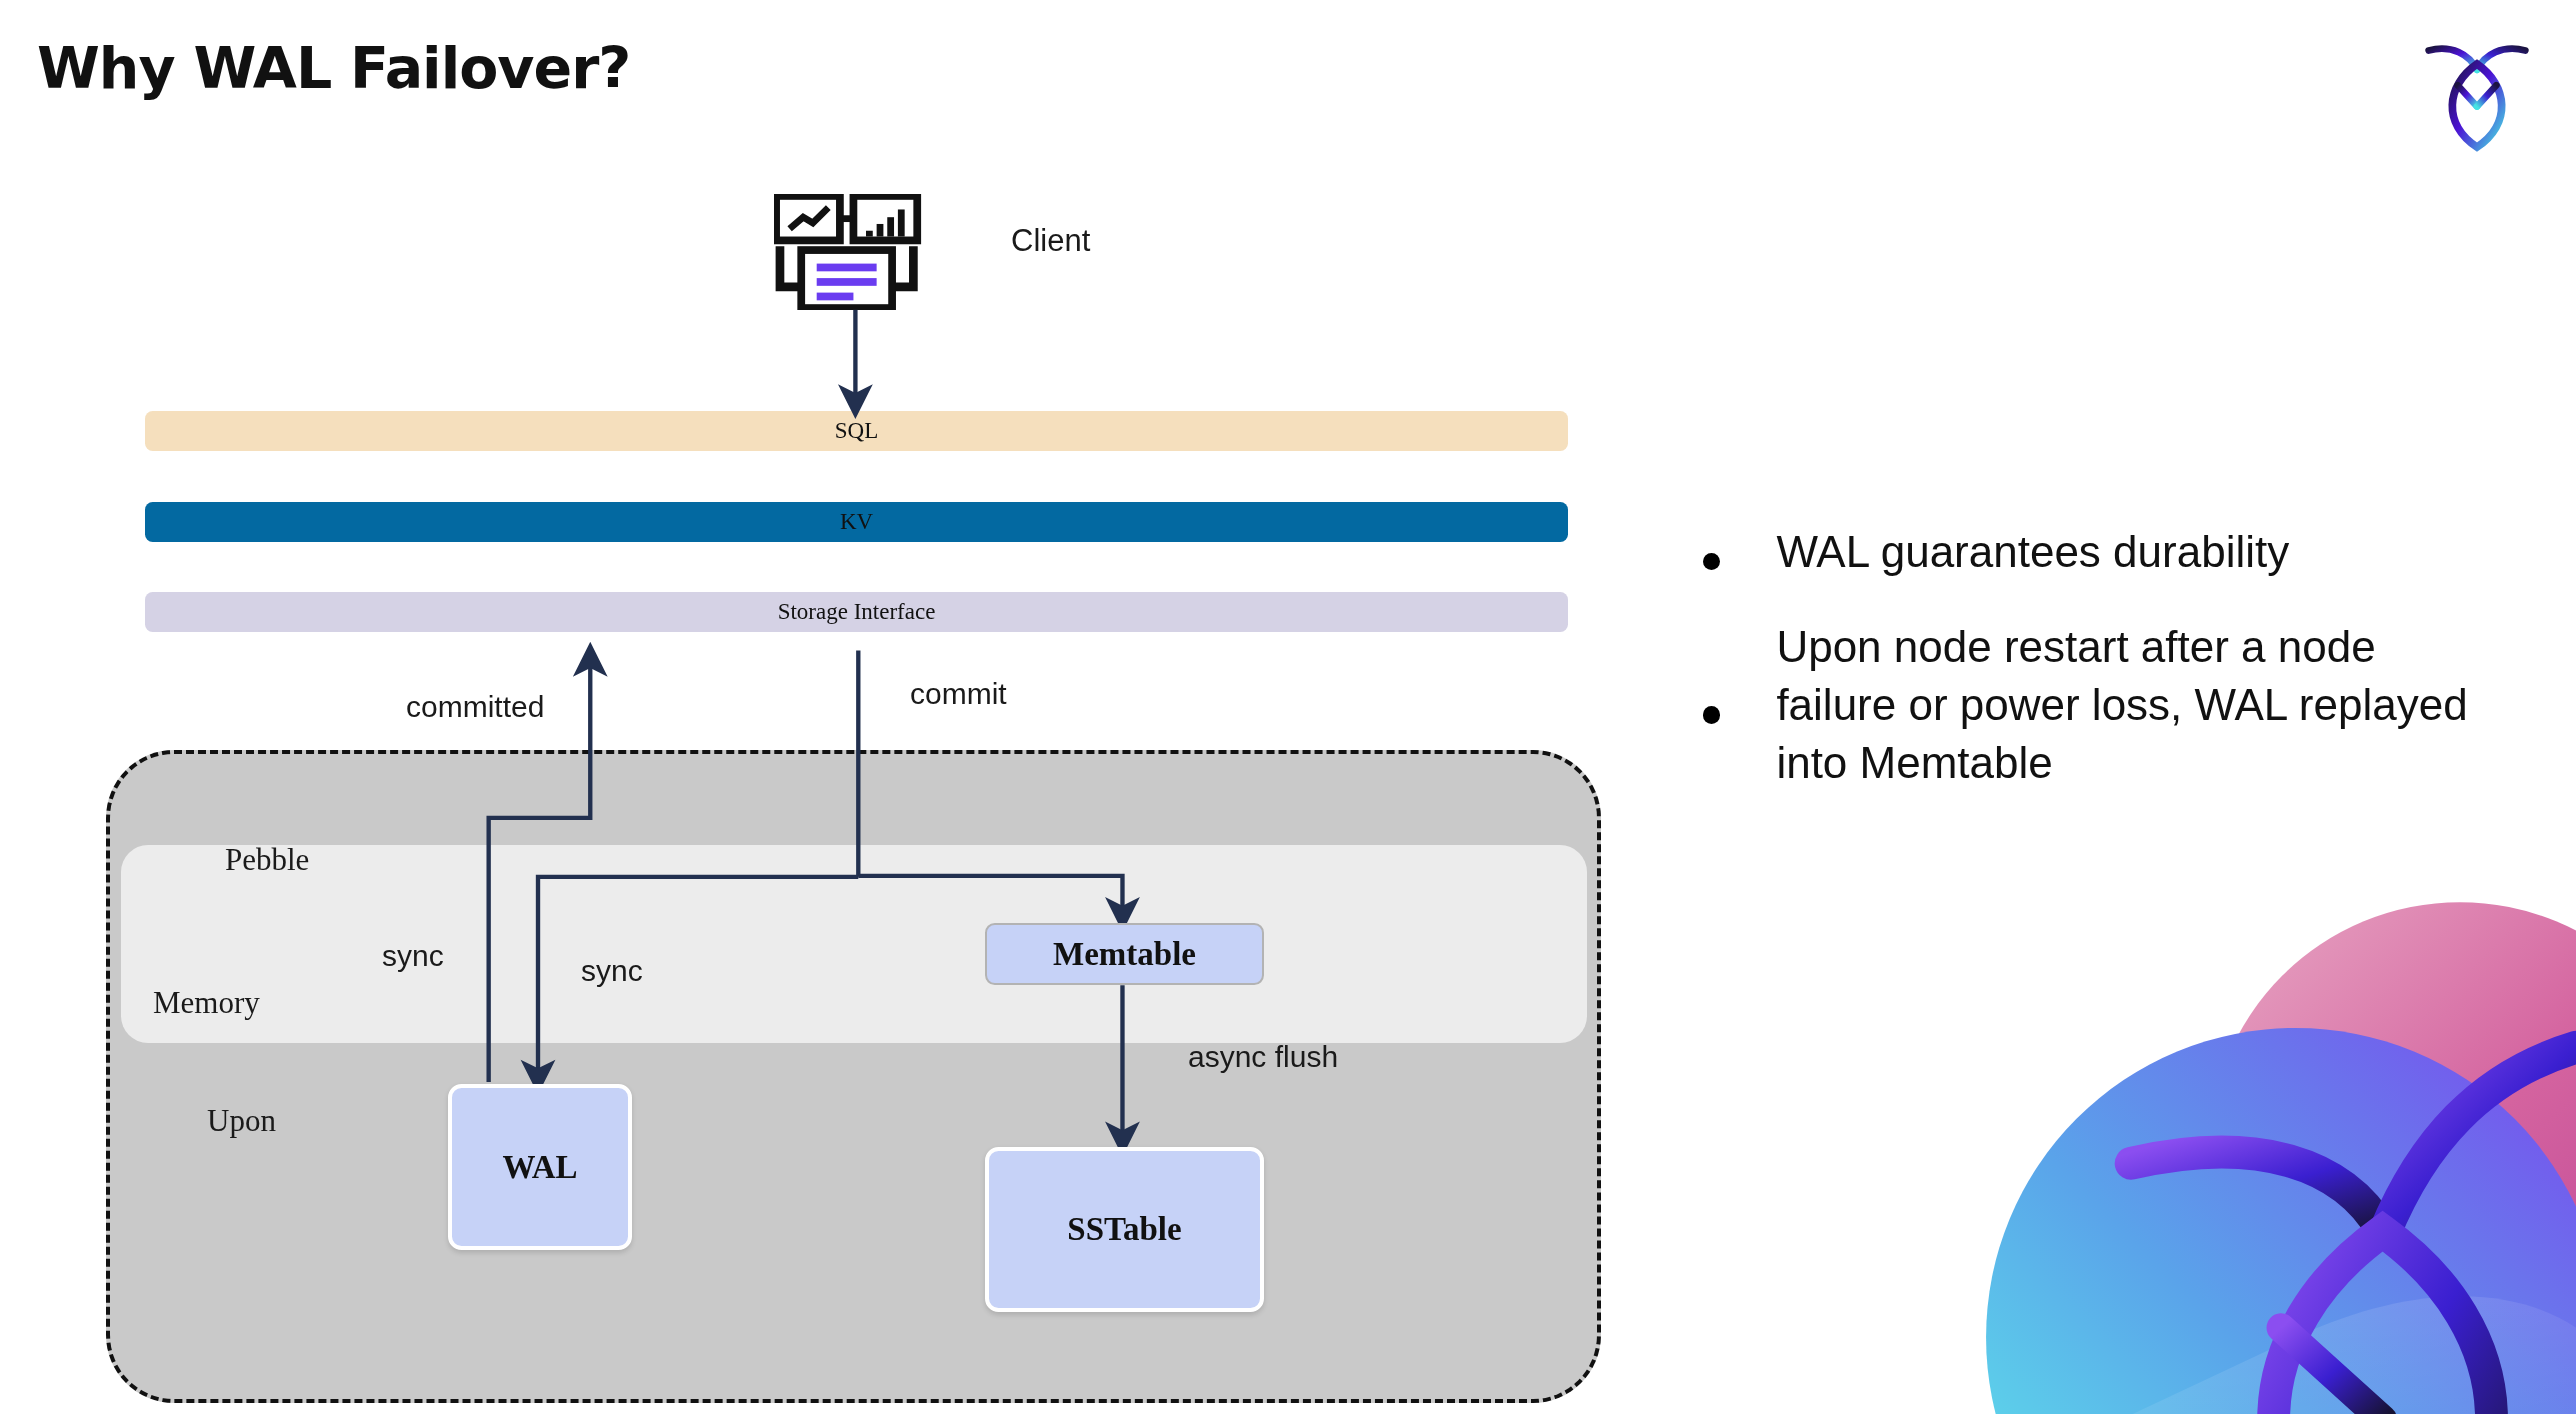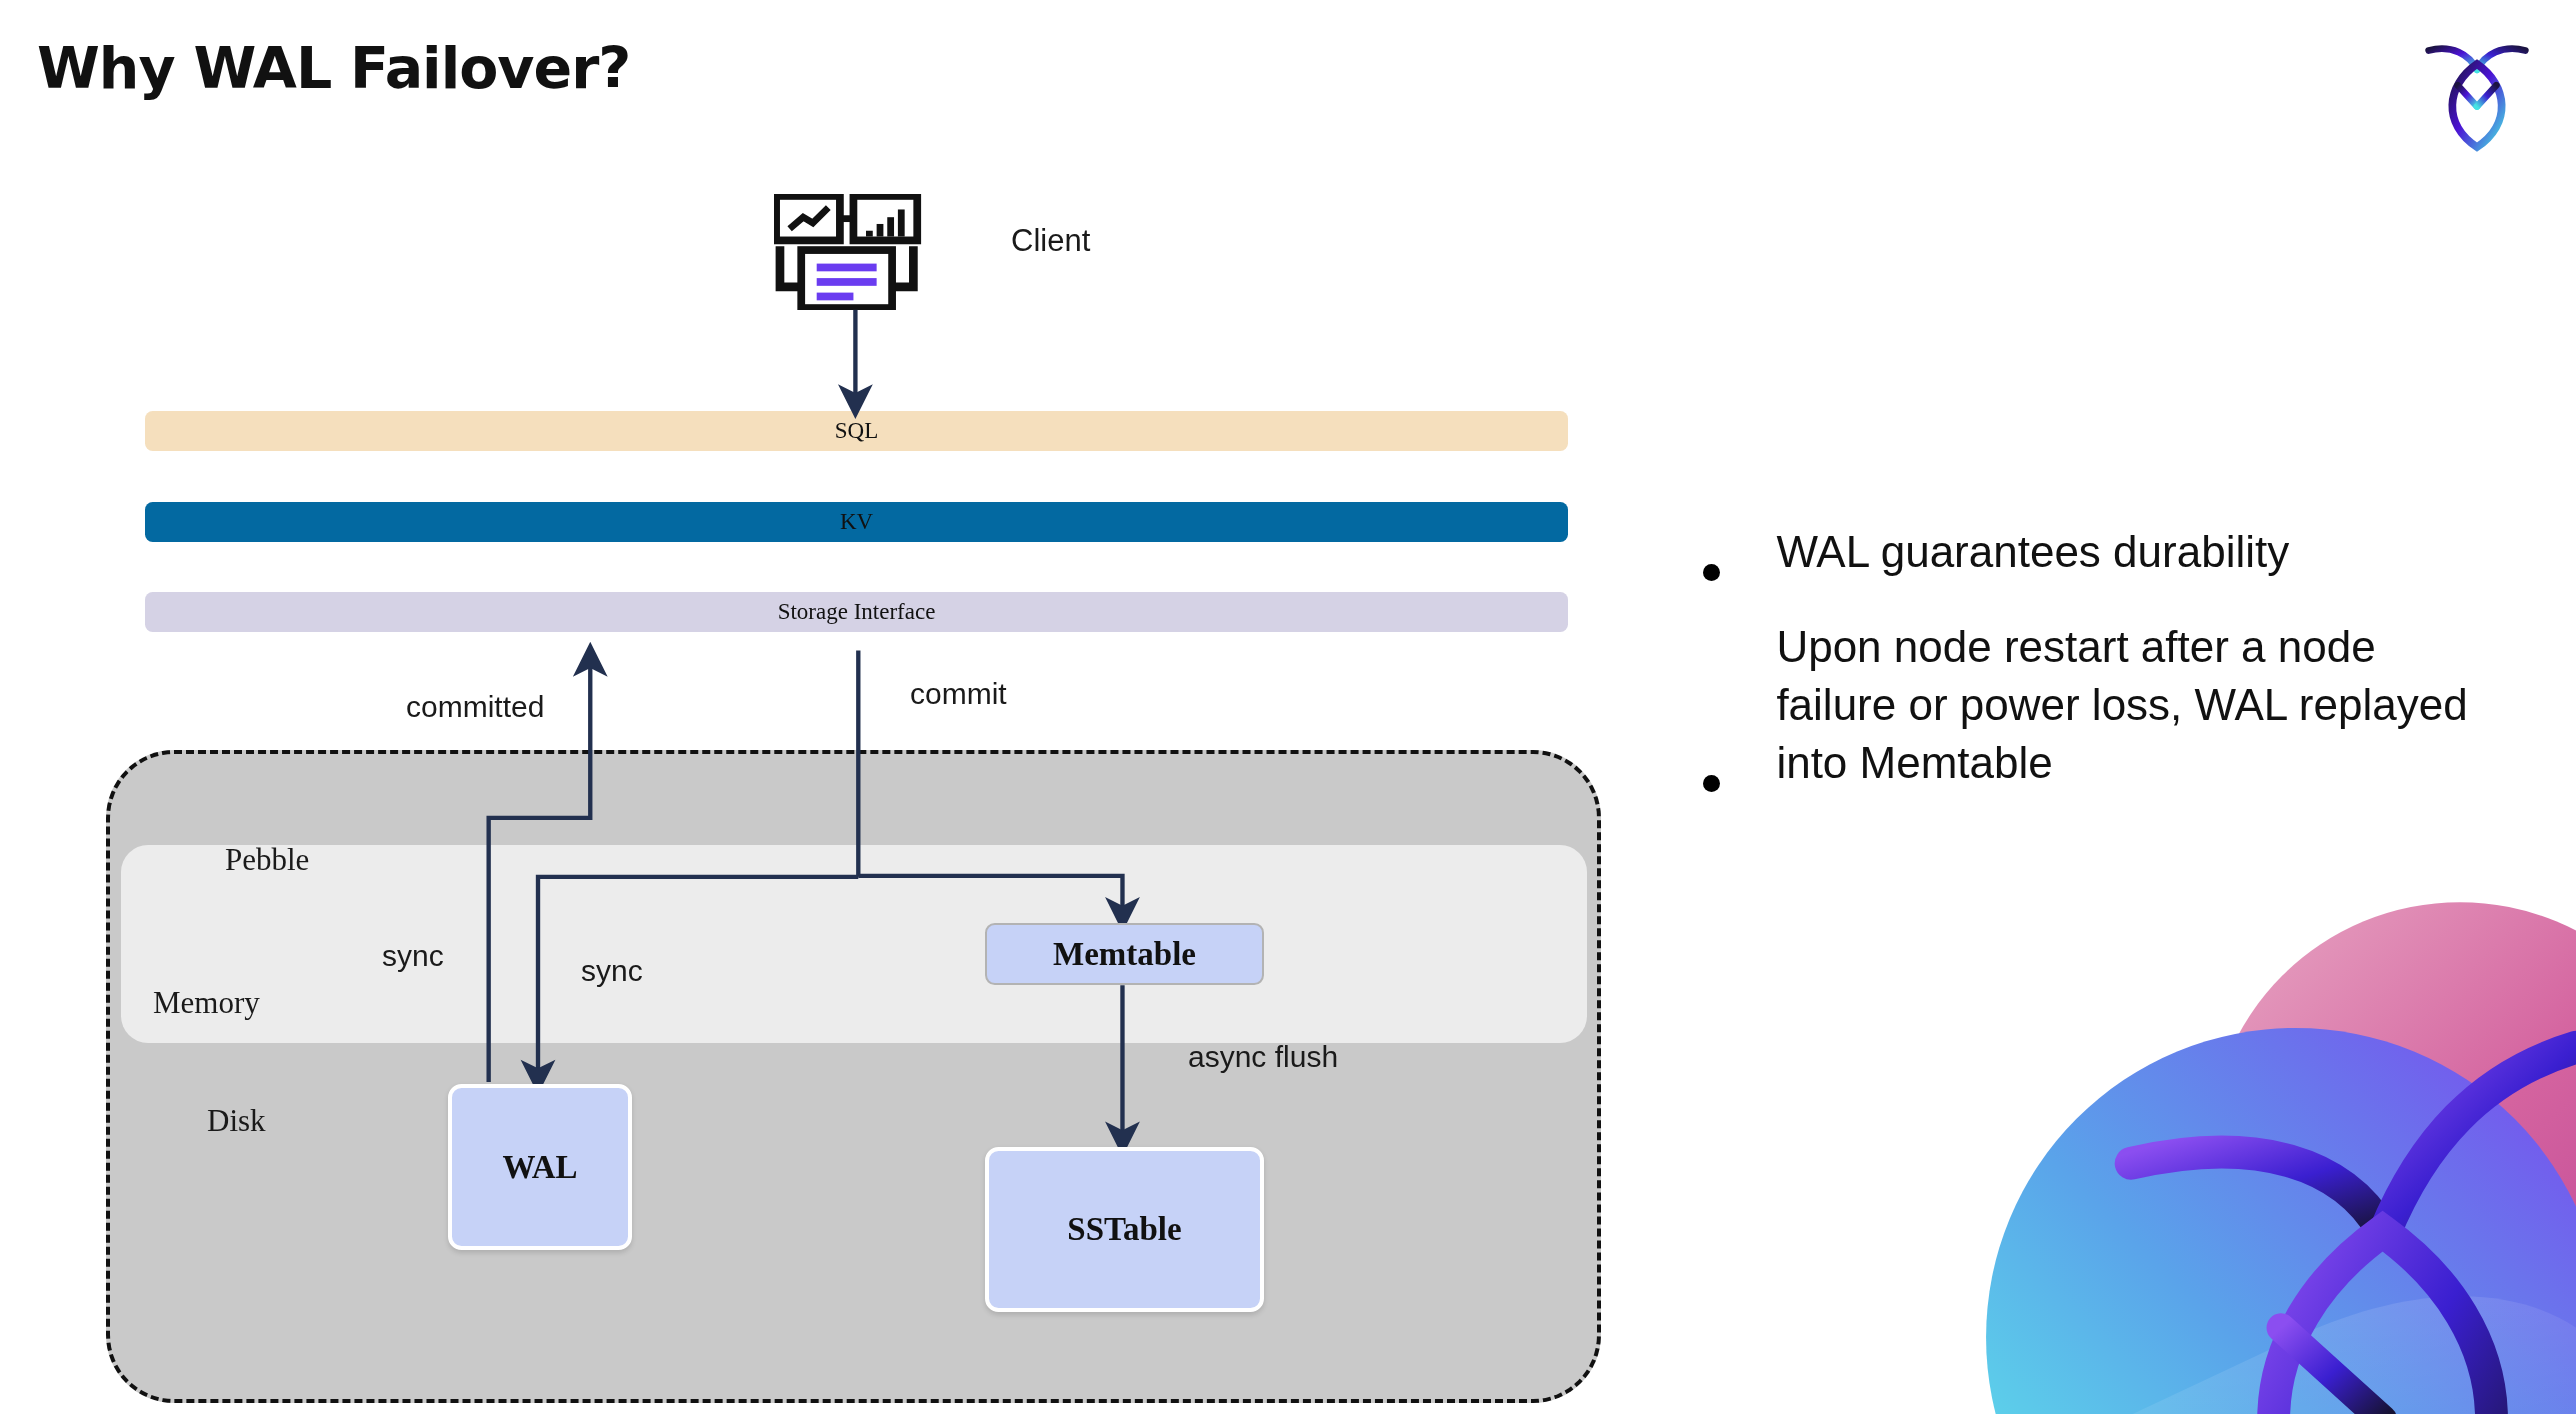--- a/index.html
+++ b/index.html
@@ -69,21 +69,21 @@
   #lbl-sync-1{left:382px; top:939px;}
   #lbl-sync-2{left:581px; top:954px;}
   #lbl-async-flush{left:1188px; top:1040px;}
 
   
   #arrows{position:absolute; left:0; top:0; width:1645px; height:1415px;
           pointer-events:none;}
 
   
   #bullets{position:absolute; left:1703px; top:523px; width:803px;}
-  .bullet-row{display:flex; align-items:flex-end; margin-bottom:37px;}
+  .bullet-row{display:flex; align-items:center; margin-bottom:37px;}
   .bullet-dot{flex:0 0 auto; width:17.4px; height:17.4px; border-radius:50%;
      background:#000; margin-top:19.4px; margin-right:56px;}
   .bullet-text{font-family:"Liberation Sans", sans-serif; font-size:44px;
      line-height:1.32; color:#111111;}
 </style>
 </head>
 <body>
 
 <div id="slide-title">Why WAL Failover?</div>
 
@@ -143,21 +143,21 @@
   </div>
   <div class="layer-bar" id="layer-storage">
     <span>Storage Interface</span>
   </div>
 
   <div id="pebble-box"></div>
   <div id="memory-box"></div>
 
   <div class="region-label" id="label-pebble">Pebble</div>
   <div class="region-label" id="label-memory">Memory</div>
-  <div class="region-label" id="label-disk">Disk</div>
+  <div class="region-label" id="label-disk">Upon</div>
 
   <svg id="arrows" viewBox="0 0 1700 1462">
     <defs>
       <marker id="ah" markerWidth="9" markerHeight="9" refX="4.2" refY="4.4" orient="auto" markerUnits="strokeWidth">
         <path d="M0.4,0.4 L8.4,4.4 L0.4,8.4 L2.4,4.4 Z" fill="#22304f"></path>
       </marker>
     </defs>
     <g stroke="#22304f" stroke-width="4.5" fill="none">
 
       <path d="M884 320 L884 414" marker-end="url(#ah)"></path>

